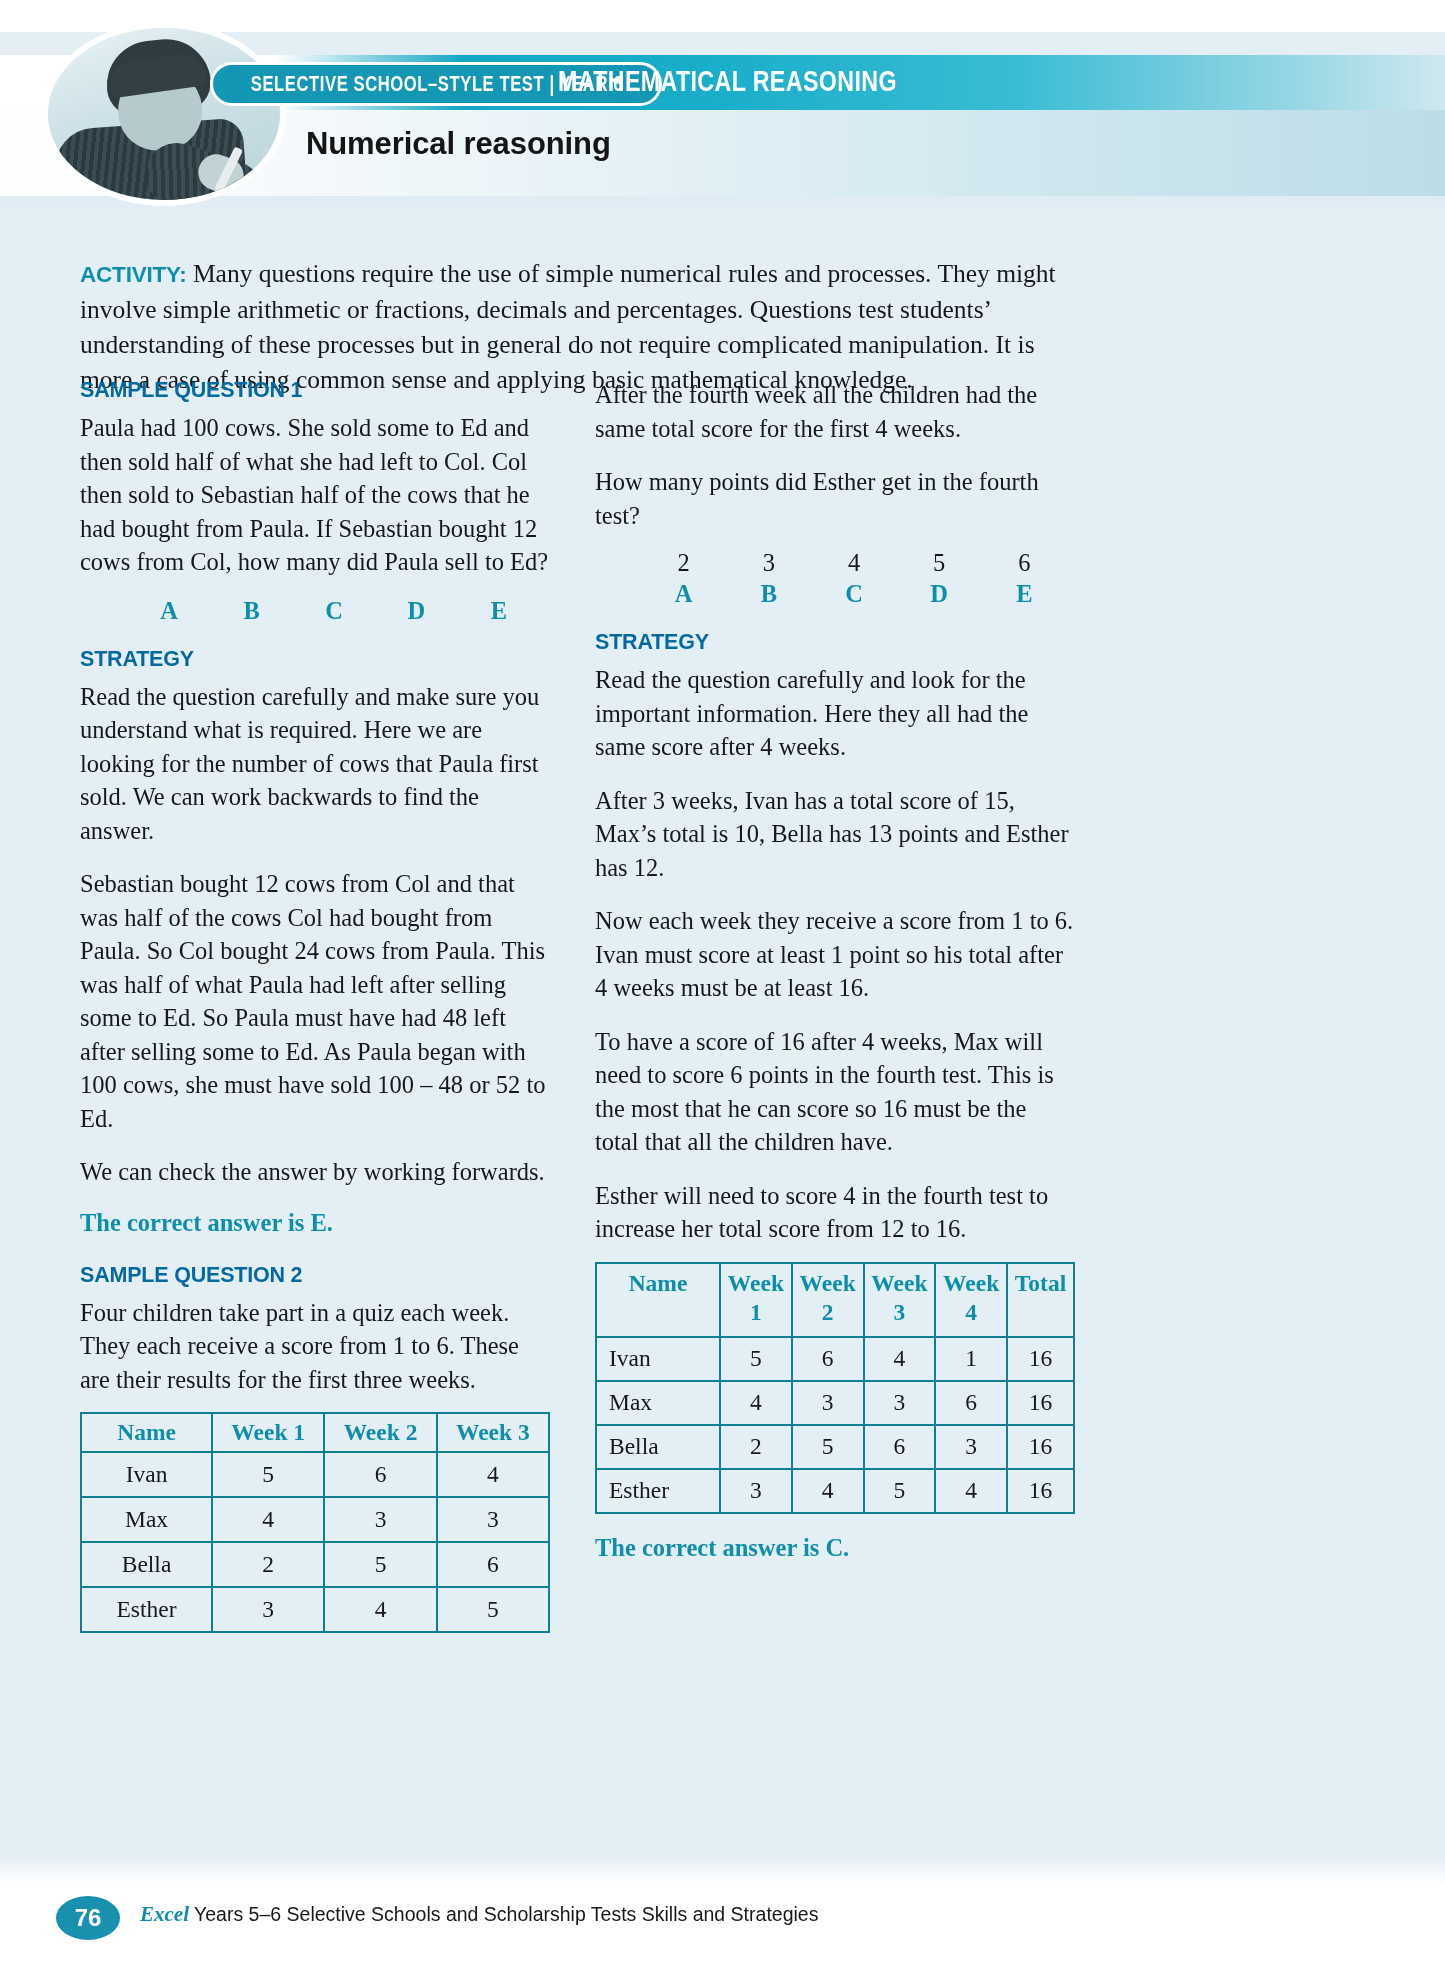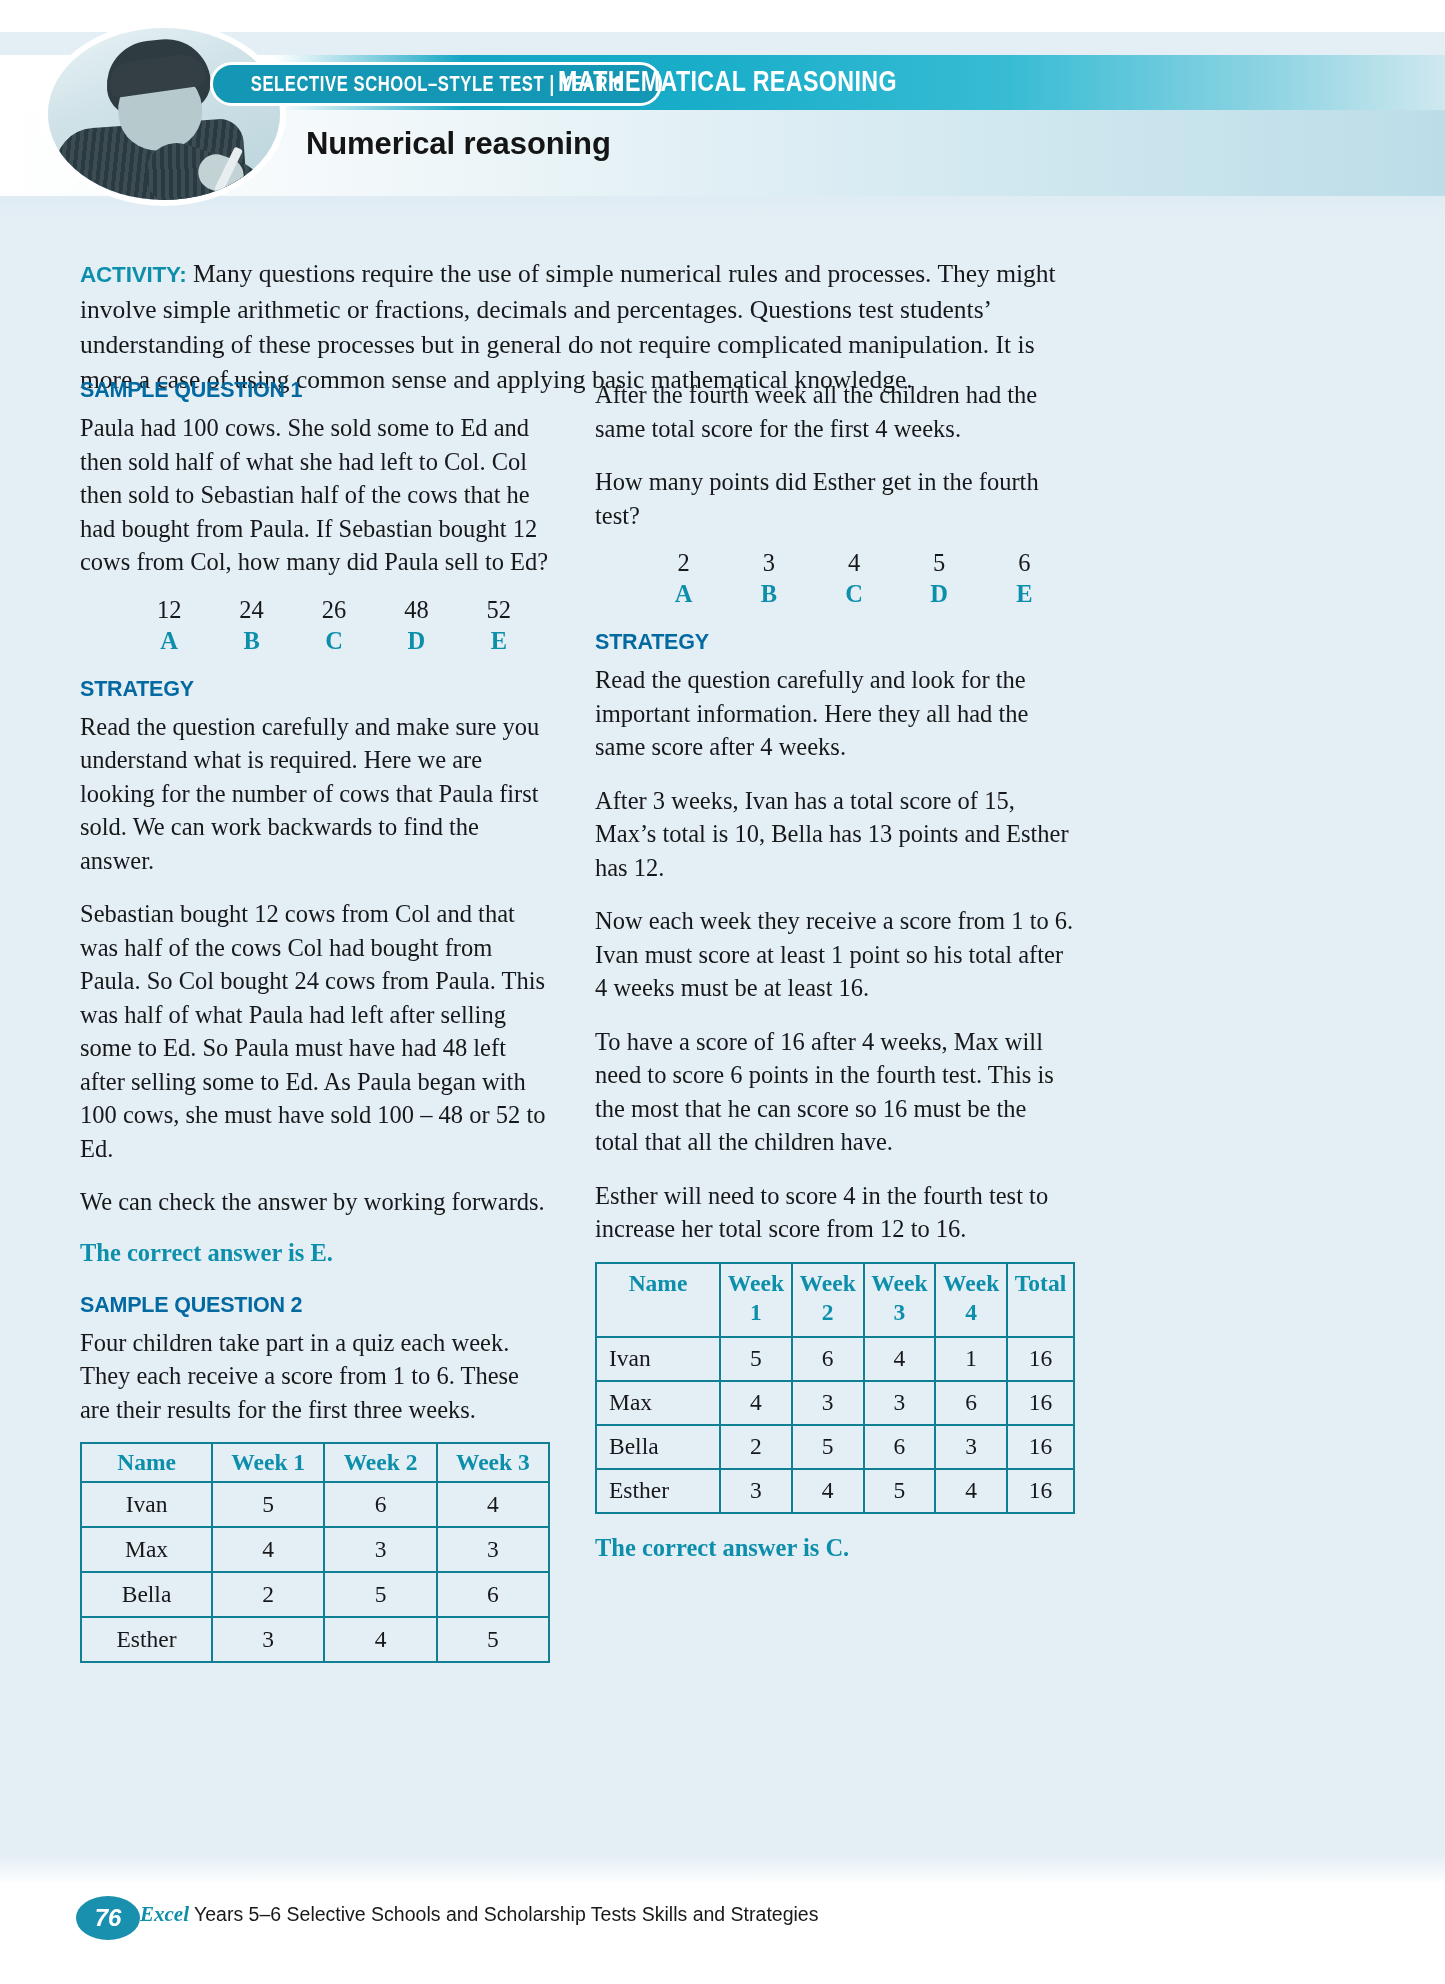--- a/index.html
+++ b/index.html
@@ -176,27 +176,27 @@
   
   .footer-rule {
     position: absolute; left: 0; top: 1855px; width: 1445px; height: 30px;
     background: linear-gradient(to bottom, #e4eef5, #ffffff);
   }
   .footer-white {
     position: absolute; left: 0; top: 1882px; width: 1445px; height: 102px;
     background: #ffffff;
   }
   .pagenum {
-    position: absolute; left: 76px; top: 1896px;
+    position: absolute; left: 56px; top: 1896px;
     width: 64px; height: 44px; border-radius: 50%;
     background: #1990ad;
     color: #ffffff;
     font-family: "Liberation Sans", sans-serif;
     font-weight: bold; font-size: 24px;
-    display: flex; align-items: center; justify-content: center; font-style: italic;
+    display: flex; align-items: center; justify-content: center;
   }
   .footer-text {
     position: absolute; left: 140px; top: 1902px;
     font-family: "Liberation Sans", sans-serif;
     font-size: 19.5px; color: #17181a;
     white-space: nowrap;
   }
   .footer-text .brand {
     color: #0d8fac; font-weight: bold; font-style: italic;
     font-family: "Liberation Serif", serif;
@@ -241,27 +241,20 @@
   <div class="content">
 
     <p class="activity"><span class="lead">ACTIVITY:</span><span> Many questions require the use of simple numerical rules and processes. They might involve simple arithmetic or fractions, decimals and percentages. Questions test students’ understanding of these processes but in general do not require complicated manipulation. It is more a case of using common sense and applying basic mathematical knowledge.</span></p>
 
     <div class="col col-left">
 
       <h3 class="sec">SAMPLE QUESTION 1</h3>
       <p class="t tight">Paula had 100 cows. She sold some to Ed and then sold half of what she had left to Col. Col then sold to Sebastian half of the cows that he had bought from Paula. If Sebastian bought 12 cows from Col, how many did Paula sell to Ed?</p>
 
       <div class="options opt-pad">
-        <div class="opt-row">
-          <div class="cell opt-val">12</div>
-          <div class="cell opt-val">24</div>
-          <div class="cell opt-val">26</div>
-          <div class="cell opt-val">48</div>
-          <div class="cell opt-val">52</div>
-        </div>
         <div class="opt-row">
           <div class="cell opt-let">A</div>
           <div class="cell opt-let">B</div>
           <div class="cell opt-let">C</div>
           <div class="cell opt-let">D</div>
           <div class="cell opt-let">E</div>
         </div>
       </div>
 
       <h3 class="sec">STRATEGY</h3>

